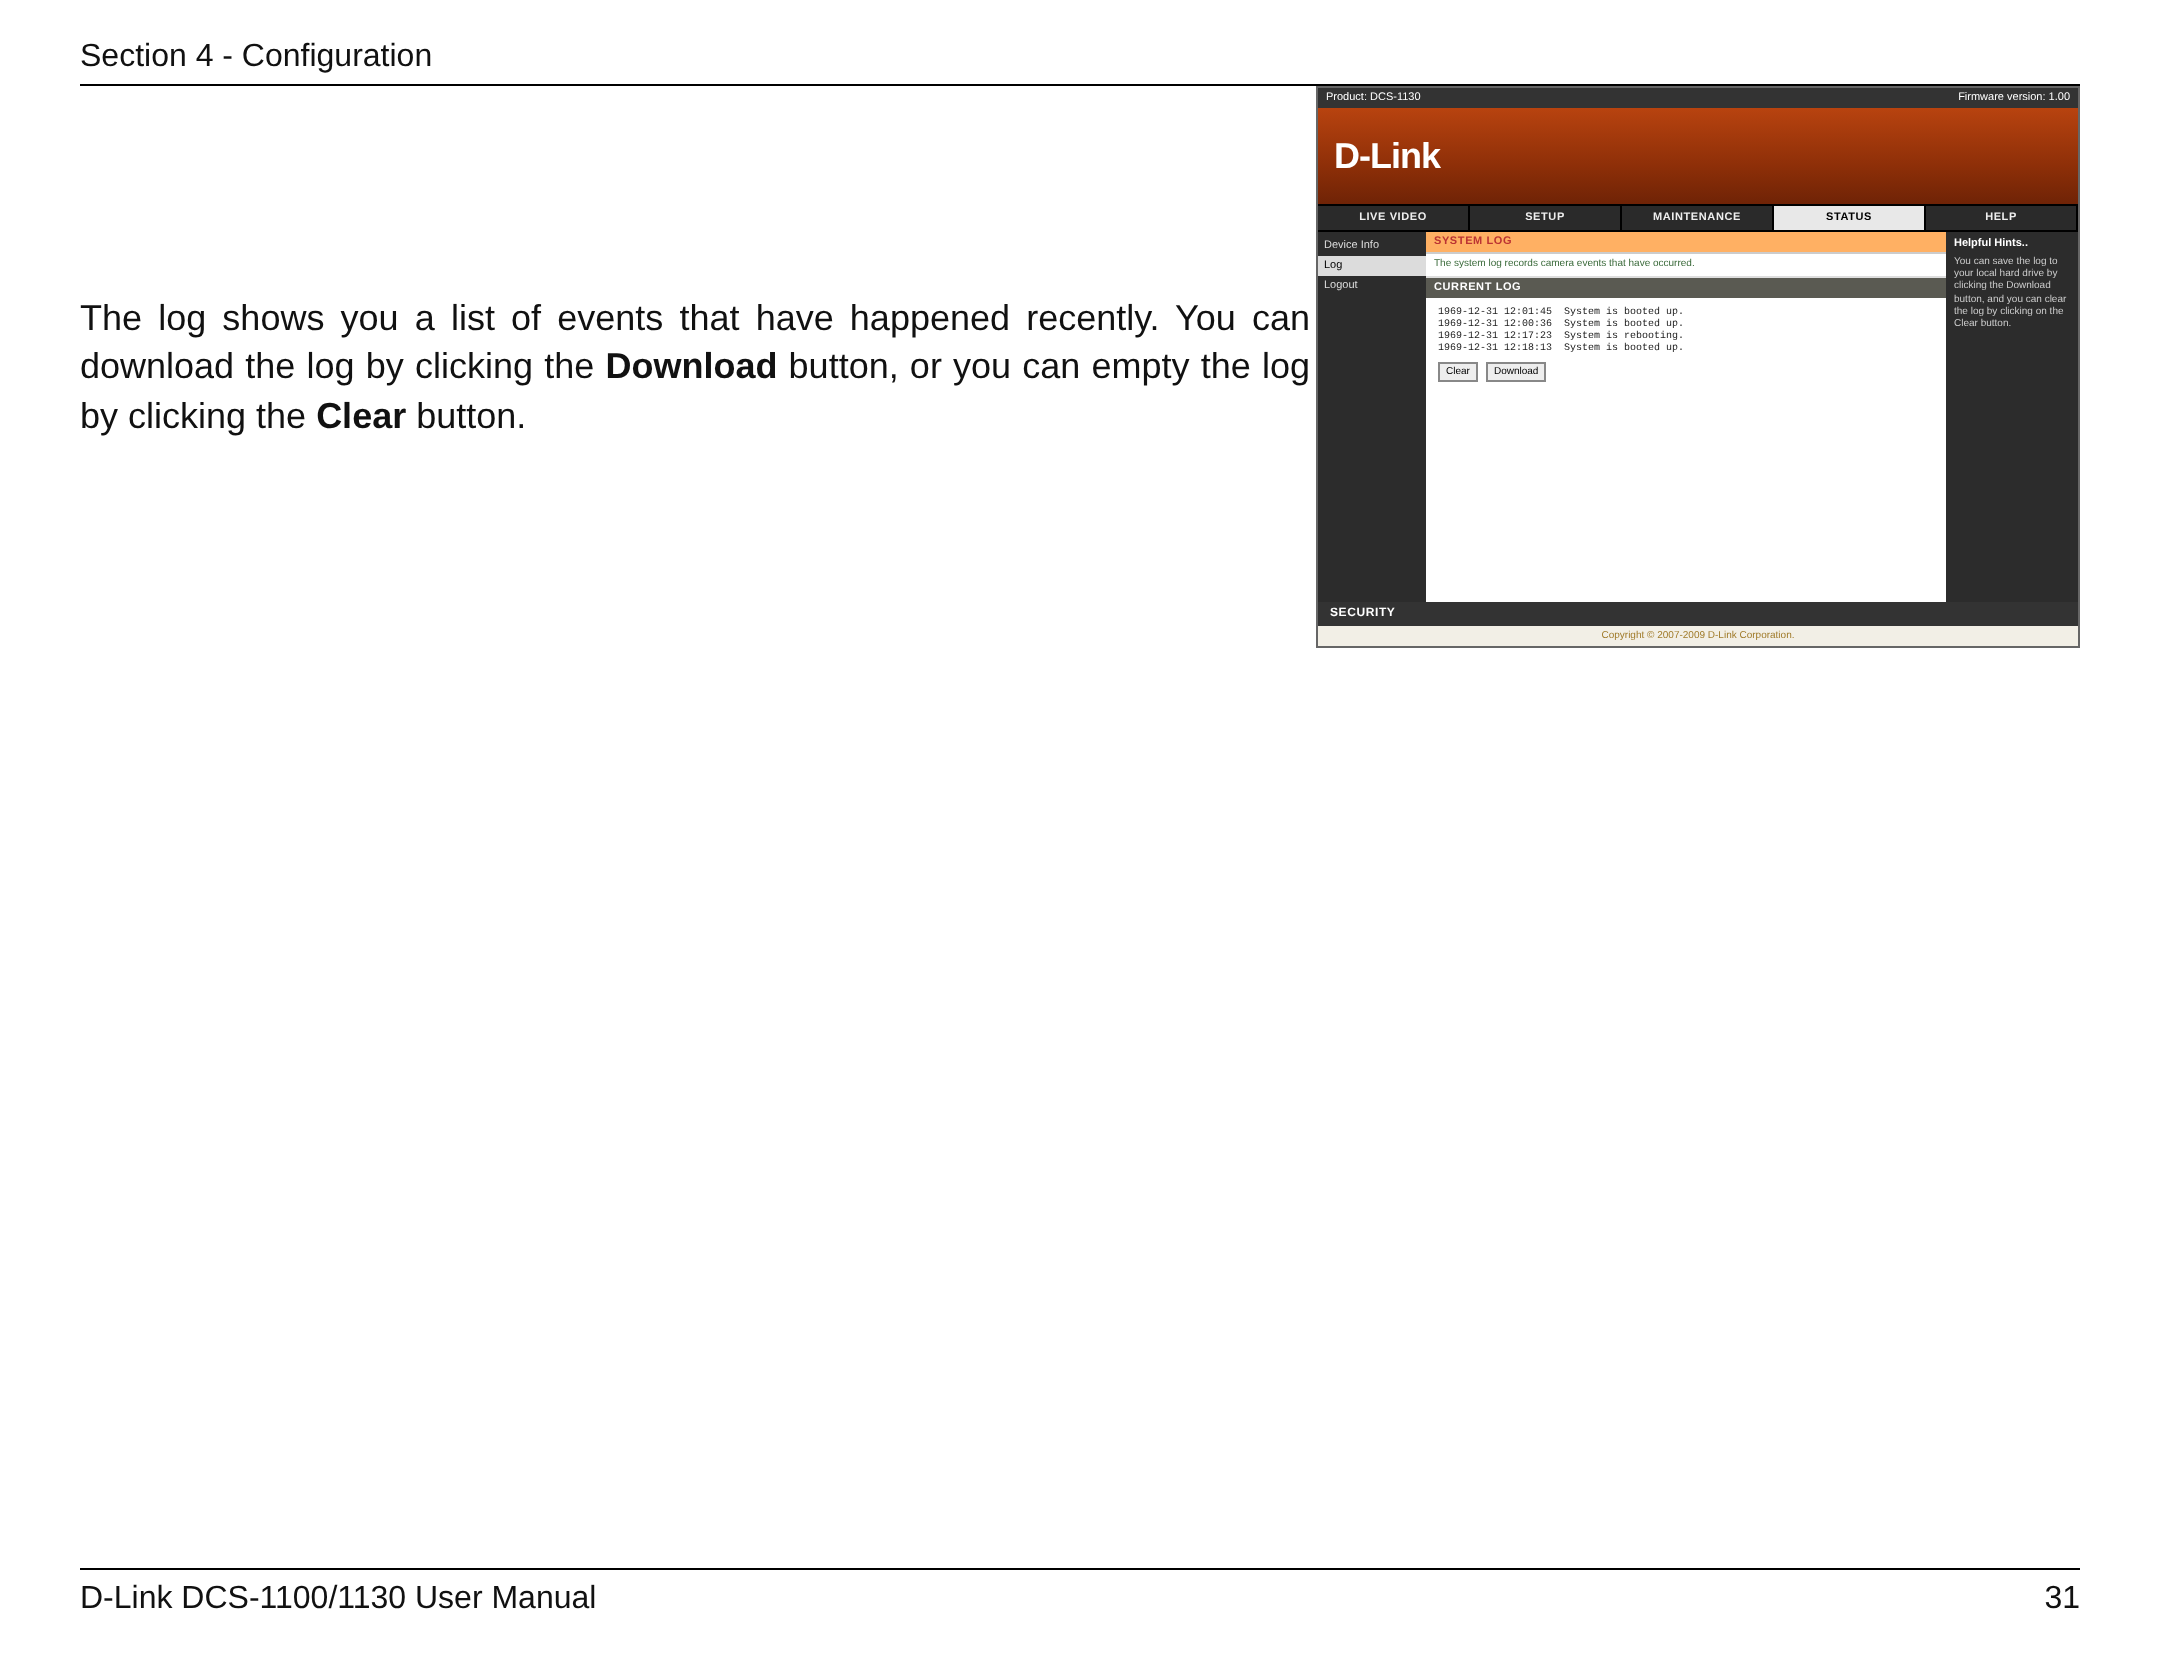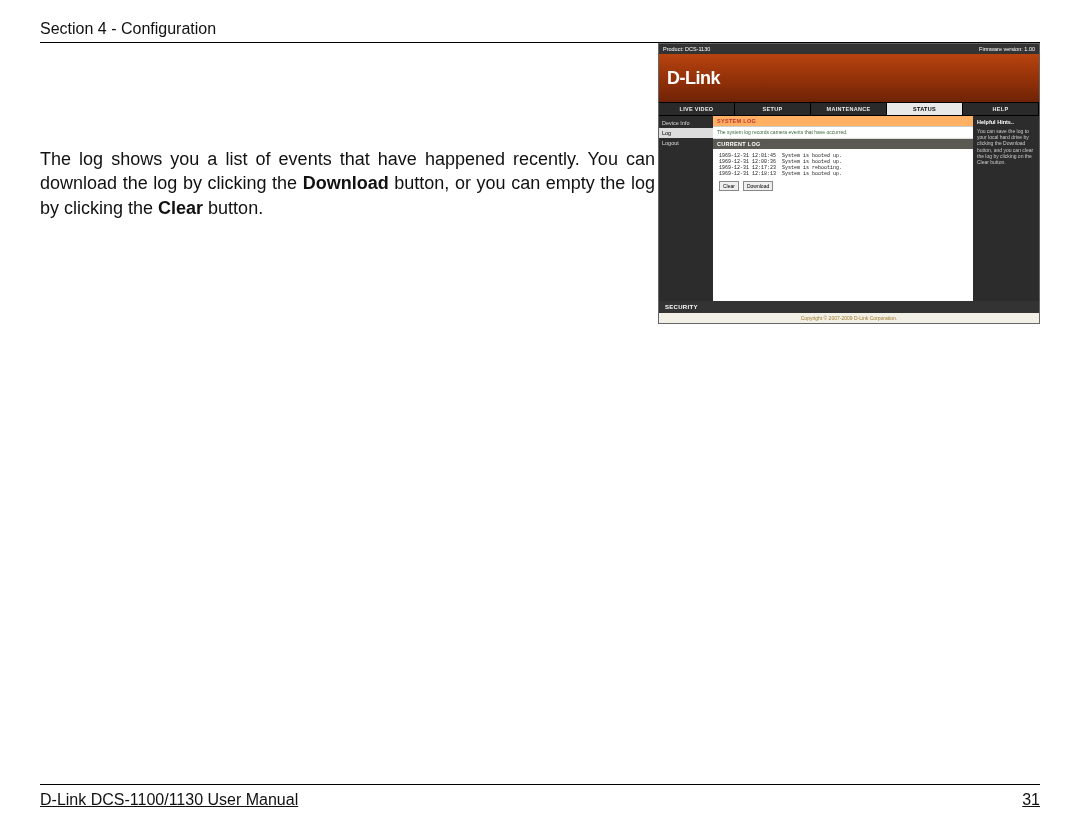--- a/index.html
+++ b/index.html
@@ -174,21 +174,20 @@
     padding: 2px 0;
   }
 
   .footer {
     margin-top: auto;
     border-top: 1.5px solid #000;
     padding-top: 6px;
     display: flex;
     justify-content: space-between;
     font-size: 16px;
-    text-decoration: underline;
   }
 </style>
 </head>
 <body>
 
 <div class="page">
   <div class="section-header">Section 4 - Configuration</div>
 
 
   <div class="content-row">

